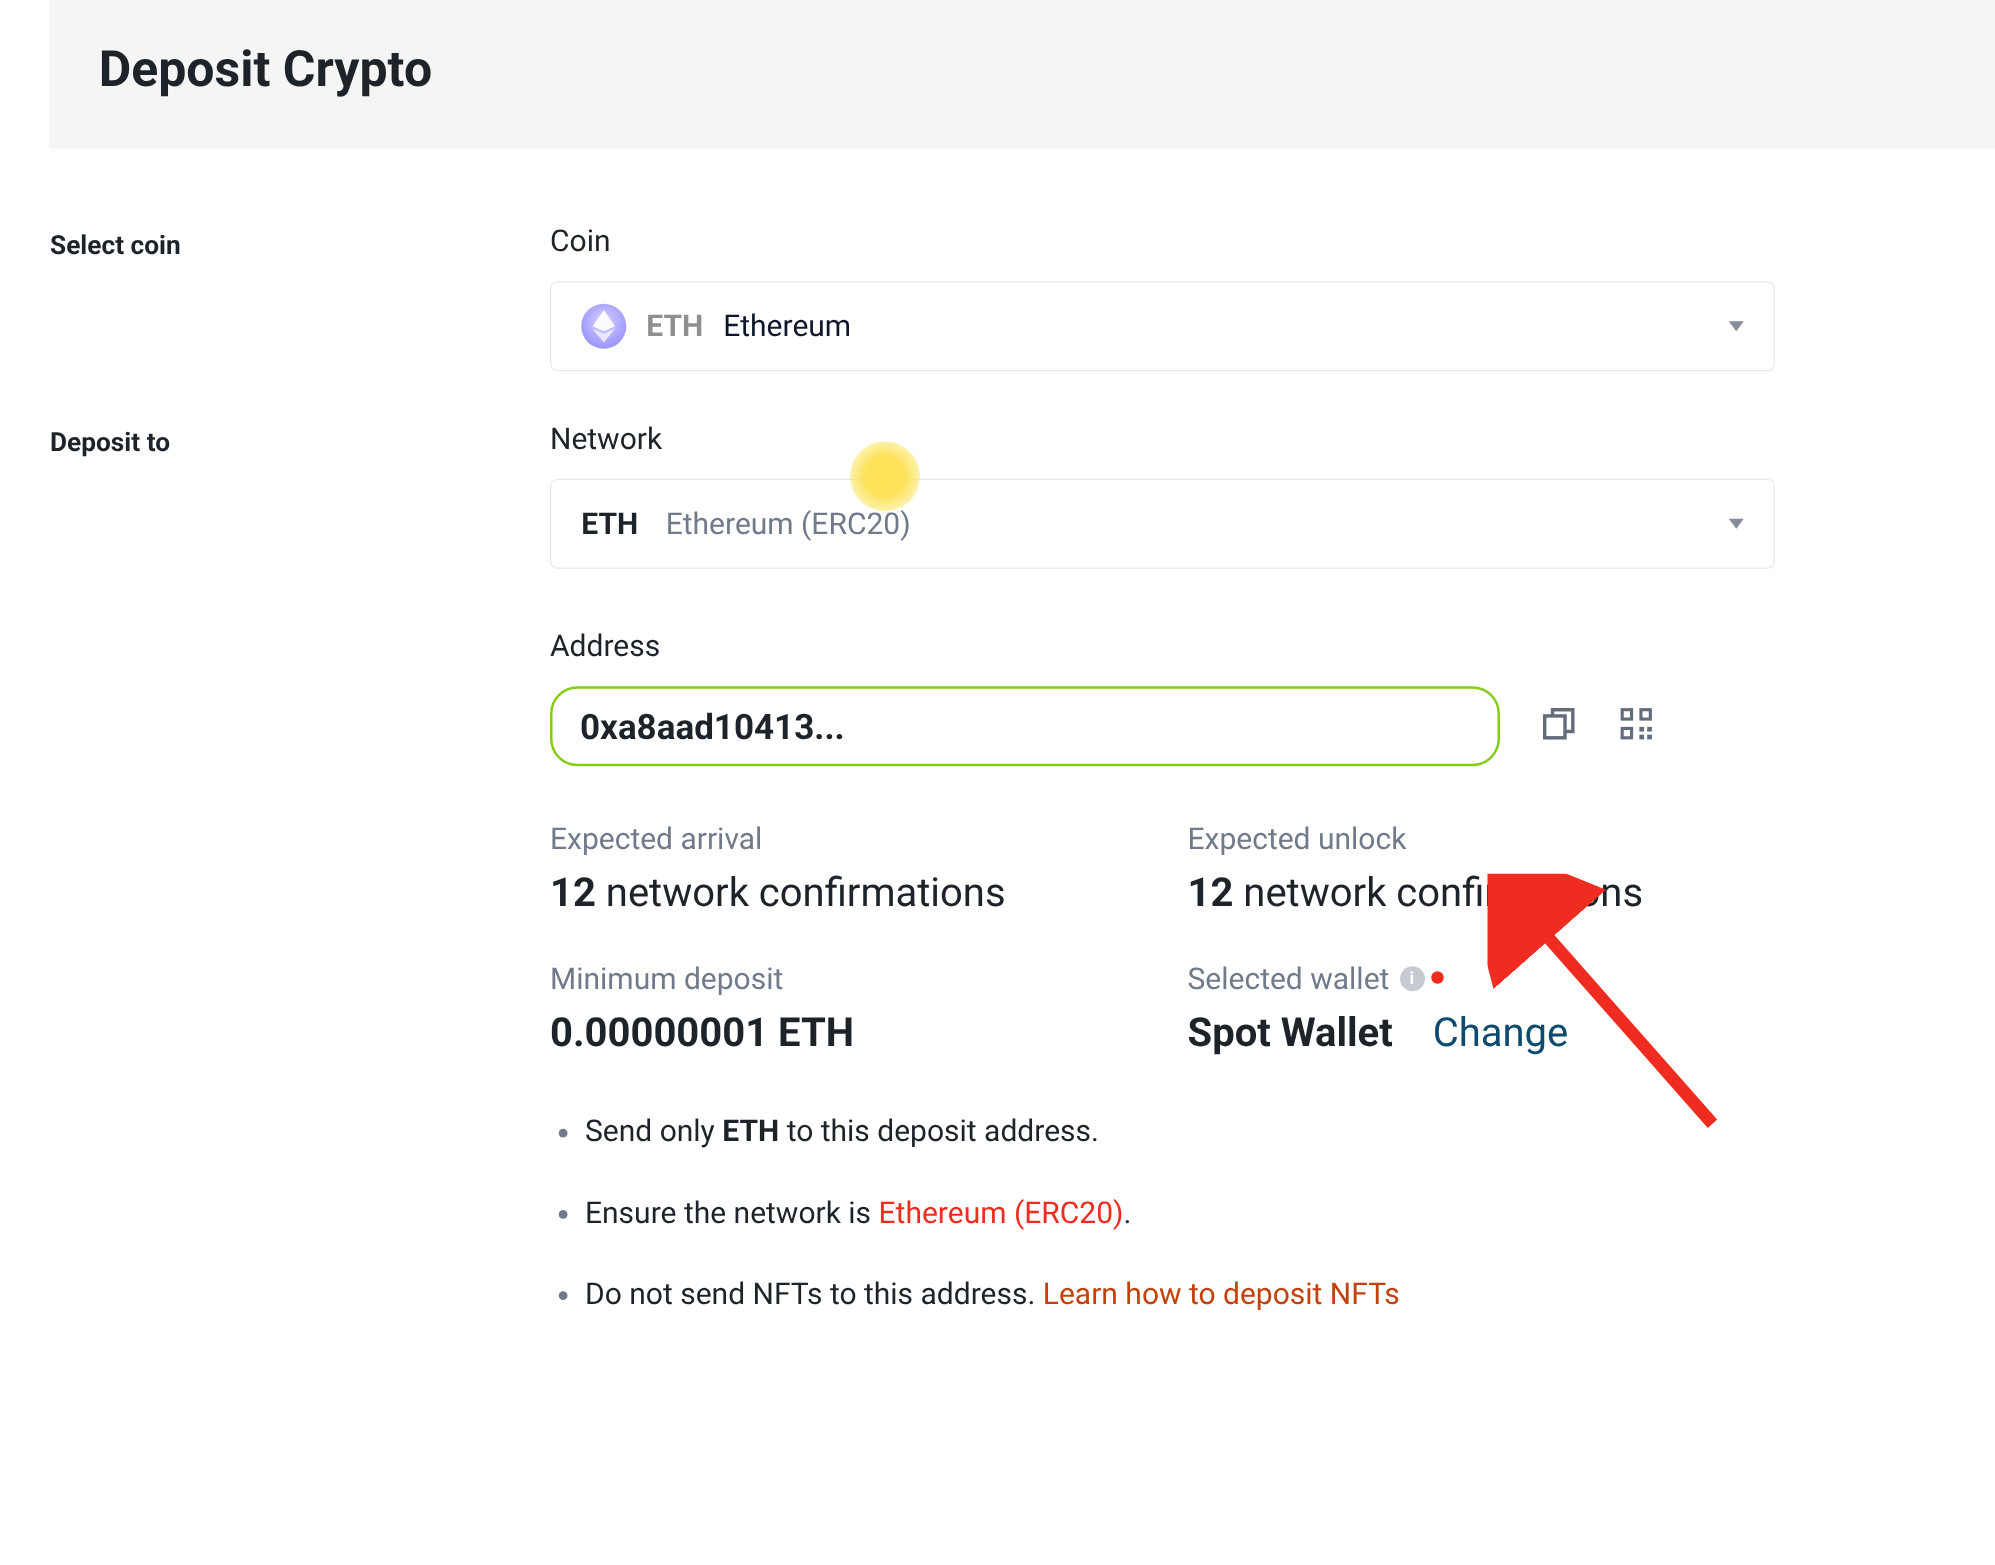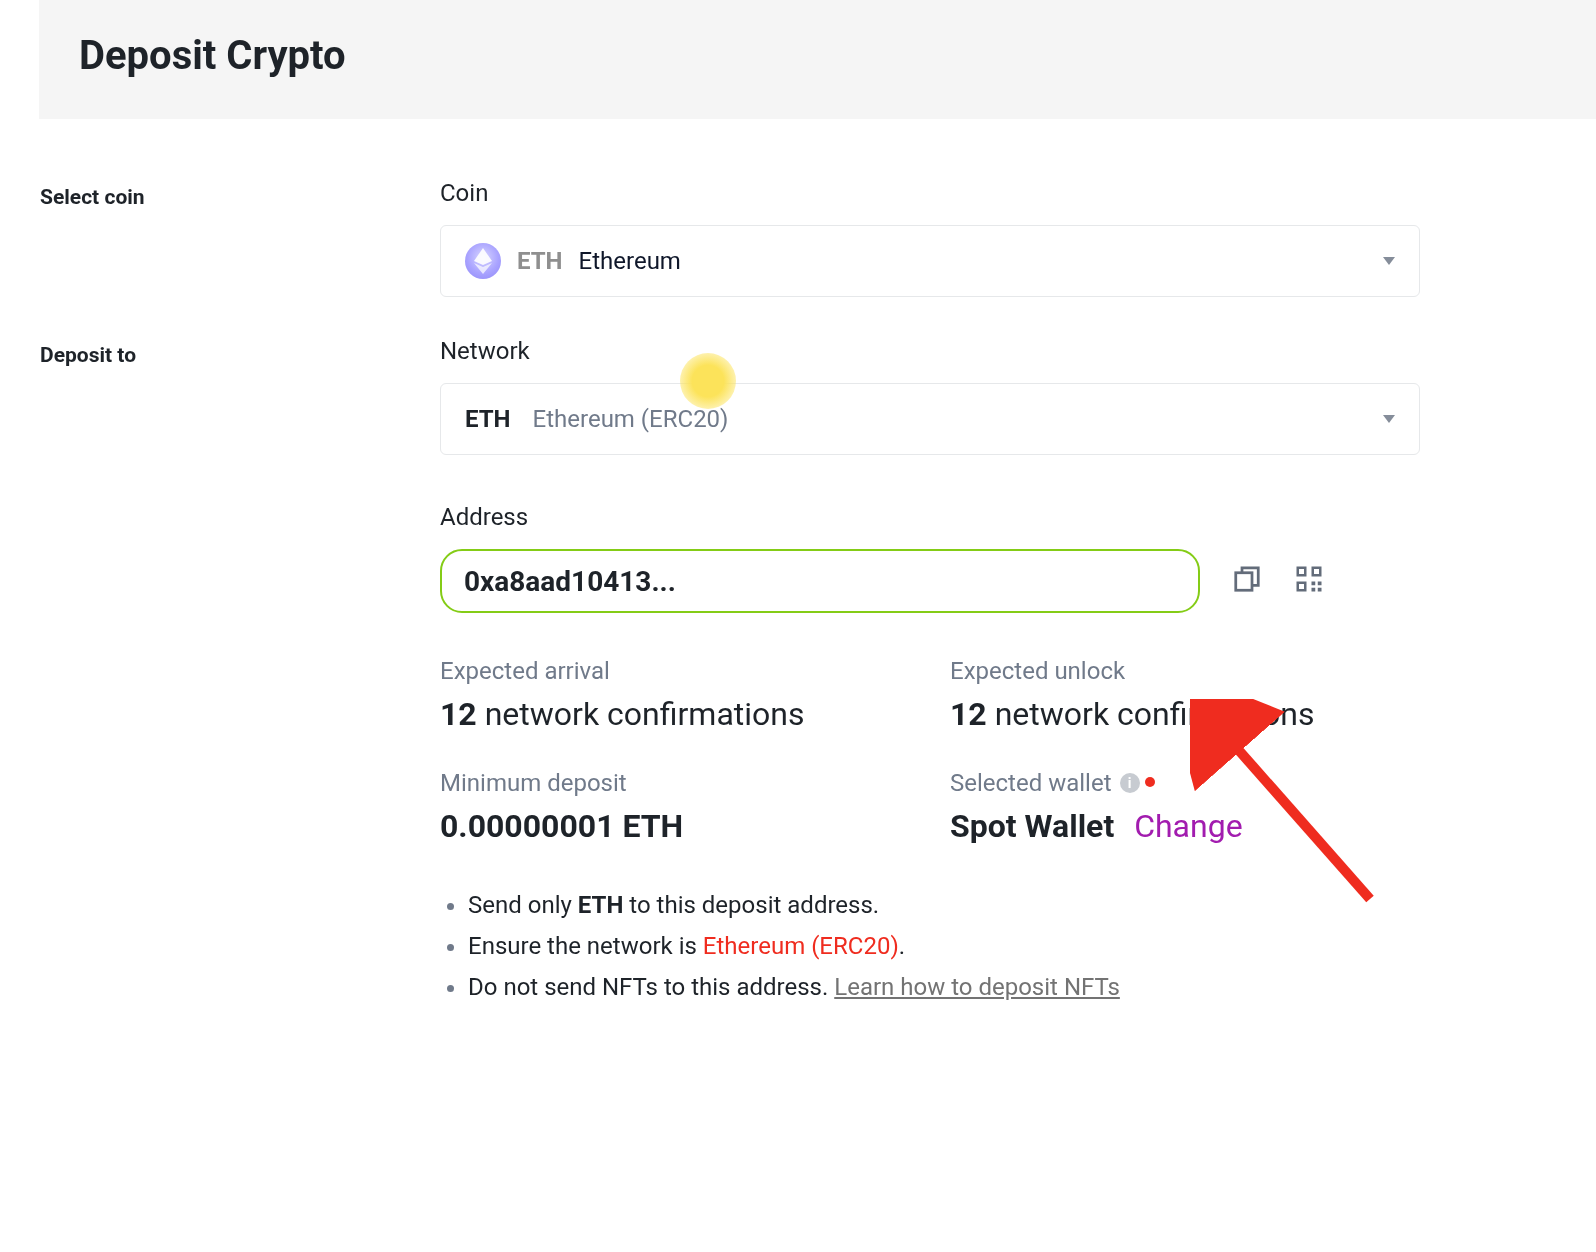--- a/index.html
+++ b/index.html
@@ -144,37 +144,38 @@
     font-size: 32px;
     color: #1e2329;
   }
   .info-value strong { font-weight: 700; }
   .info-icon {
     width: 20px; height: 20px; border-radius: 50%;
     background: #c7cbd1; display:inline-flex; align-items:center; justify-content:center;
     color:#fff; font-size:14px; font-weight:700;
   }
   .change-link {
-    color: #a21caf;
+    color: #0c4a6e;
     cursor: pointer;
-    margin-left: 12px;
+    margin-left: 24px;
   }
   .notes {
     margin-top: 40px;
     padding-left: 28px;
   }
   .notes li {
     font-size: 24px;
     color: #1e2329;
     line-height: 1.7;
     list-style: disc;
+    margin-top: 24px;
   }
   .notes li::marker { color: #707a8a; }
   .highlight-red { color: #ef2c1f; }
-  .underline-link { text-decoration: underline; color: #737373; cursor: pointer; }
+  .underline-link { color: #c2410c; cursor: pointer; }
   .arrow-overlay {
     position: absolute;
     left: 1190px;
     top: 580px;
     pointer-events: none;
   }
   .red-dot {
     position: absolute;
     left: 1145px;
     top: 658px;

